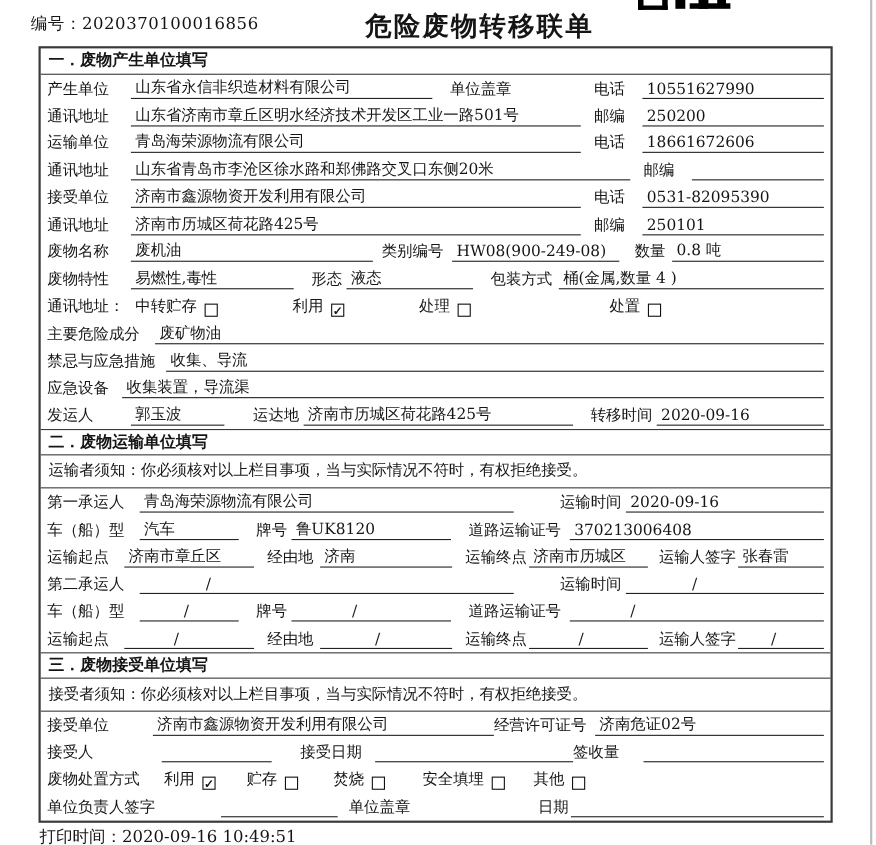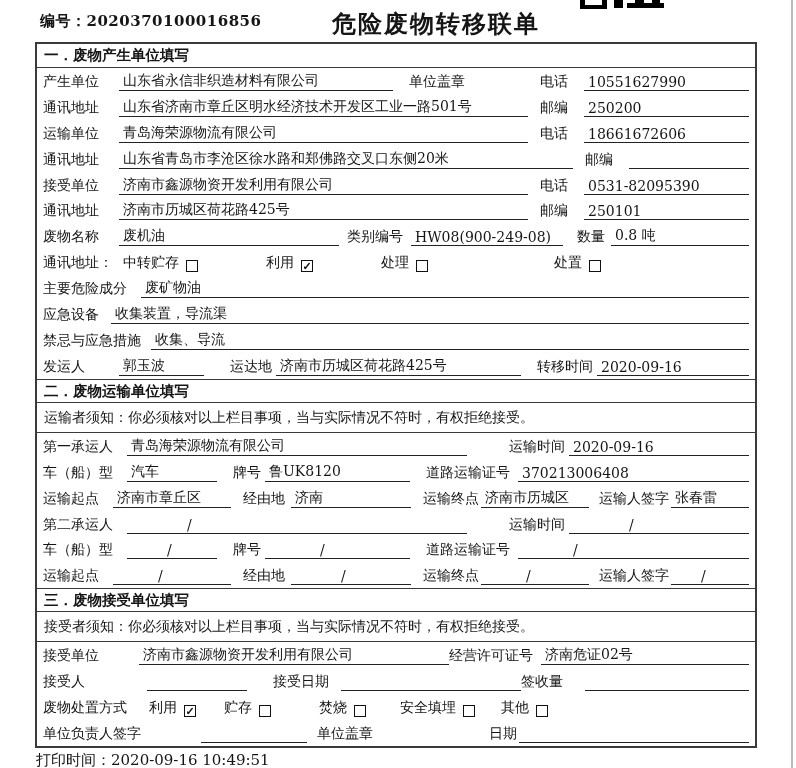--- a/index.html
+++ b/index.html
@@ -1,21 +1,21 @@
 <!DOCTYPE html>
 <html><head>
 <meta charset="utf-8">
 <style>
   * { margin:0; padding:0; box-sizing:border-box; }
   html,body { width:796px; height:768px; background:#ffffff; overflow:hidden;
     font-family:"DejaVu Serif","Liberation Serif",serif; color:#151515; }
   #page { position:relative; width:796px; height:768px; background:#fff; }
 
   
-  #doc-number { position:absolute; left:40px; top:12px; font-size:15px; letter-spacing:0.5px;font-weight:bold; }
+  #doc-number { position:absolute; left:28px; top:12px; font-size:15px; letter-spacing:0.5px; }
   #doc-title { position:absolute; left:0; top:8px; width:796px; text-align:center;
     font-size:24px; font-weight:bold; transform:translateX(38px); letter-spacing:2px; }
 
   
   .qr-b { position:absolute; background:#000; }
   #page-edge { position:absolute; right:3px; top:0; width:2px; height:768px; background:#bcbcbc; }
 
   
   #form-table { position:absolute; left:35px; top:42px; width:722px; height:706px;
     border:2px solid #3a3a3a; display:flex; flex-direction:column; }
@@ -102,46 +102,54 @@
 
     <div class="row">
       <span class="lbl" style="width:76px">废物名称</span>
       <span class="val" style="width:220px">废机油</span>
       <span class="lbl" style="margin-left:8px;width:64px">类别编号</span>
       <span class="val" style="width:152px">HW08(900-249-08)</span>
       <span class="lbl" style="margin-left:14px;width:34px">数量</span>
       <span class="val fill">0.8 吨</span>
     </div>
 
+    <div class="row">
+      <span class="lbl" style="width:76px">废物特性</span>
+      <span class="val" style="width:148px">易燃性,毒性</span>
+      <span class="lbl" style="margin-left:16px;width:32px">形态</span>
+      <span class="val" style="width:115px">液态</span>
+      <span class="lbl" style="margin-left:16px;width:62px">包装方式</span>
+      <span class="val fill">桶(金属,数量 4 )</span>
+    </div>
 
     <div class="row">
       <span class="lbl">通讯地址：</span>
       <span class="lbl" style="margin-left:10px">中转贮存</span>
         <span class="cb"></span>
       <span class="lbl" style="margin-left:68px">利用</span>
         <span class="cb checked">✓</span>
       <span class="lbl" style="margin-left:68px">处理</span>
         <span class="cb"></span>
       <span class="lbl" style="margin-left:126px">处置</span>
         <span class="cb"></span>
     </div>
 
     <div class="row">
       <span class="lbl">主要危险成分</span>
       <span class="val fill" style="margin-left:14px">废矿物油</span>
     </div>
 
     <div class="row">
+      <span class="lbl">禁忌与应急措施</span>
+      <span class="val fill" style="margin-left:10px">收集、导流</span>
+    </div>
+
+    <div class="row">
       <span class="lbl">应急设备</span>
       <span class="val fill" style="margin-left:12px">收集装置，导流渠</span>
-    </div>
-
-    <div class="row">
-      <span class="lbl">禁忌与应急措施</span>
-      <span class="val fill" style="margin-left:10px">收集、导流</span>
     </div>
 
     <div class="row">
       <span class="lbl" style="width:76px">发运人</span>
       <span class="val" style="width:85px">郭玉波</span>
       <span class="lbl" style="margin-left:26px;width:46px">运达地</span>
       <span class="val" style="width:245px">济南市历城区荷花路425号</span>
       <span class="lbl" style="margin-left:16px;width:60px">转移时间</span>
       <span class="val fill">2020-09-16</span>
     </div>
@@ -223,21 +231,21 @@
       <span class="lbl" style="width:46px">签收量</span>
       <span class="val fill" style="margin-left:18px"></span>
     </div>
 
     <div class="row">
       <span class="lbl">废物处置方式</span>
       <span class="lbl" style="margin-left:22px">利用</span>
         <span class="cb checked">✓</span>
       <span class="lbl" style="margin-left:28px">贮存</span>
         <span class="cb"></span>
-      <span class="lbl" style="margin-left:48px">焚烧</span>
+      <span class="lbl" style="margin-left:32px">焚烧</span>
         <span class="cb"></span>
       <span class="lbl" style="margin-left:34px">安全填埋</span>
         <span class="cb"></span>
       <span class="lbl" style="margin-left:26px">其他</span>
         <span class="cb"></span>
     </div>
 
     <div class="row">
       <span class="lbl" style="width:110px">单位负责人签字</span>
       <span class="val" style="width:106px;margin-left:48px"></span>

